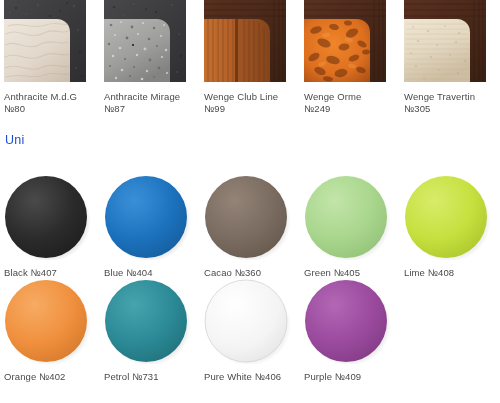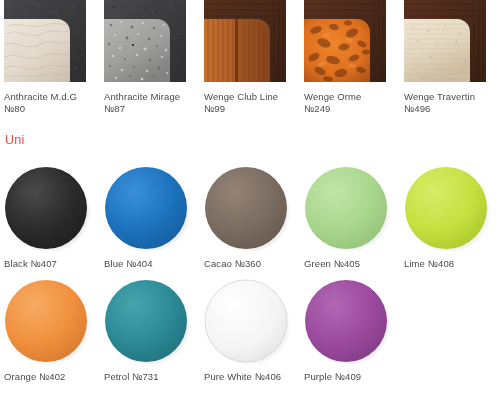--- a/index.html
+++ b/index.html
@@ -59,27 +59,27 @@
     margin-top: 9px;
     white-space: pre-line;
   }
   .label-uni {
     margin-top: 7px;
   }
 
   
   .section-heading {
     font-size: 12.5px;
-    color: #ef4444;
+    color: #1d4ed8;
     padding-left: 5px;
     letter-spacing: .2px;
   }
 
   .row-textures { position: absolute; left: 0; top: 0; }
-  .row-uni-1    { position: absolute; left: 0; top: 165px; }
+  .row-uni-1    { position: absolute; left: 0; top: 174px; }
   .row-uni-2    { position: absolute; left: 0; top: 278px; }
   .heading-uni  { position: absolute; left: 0; top: 133px; }
 </style>
 </head>
 <body>
 
 <div class="catalog">
 
   <div class="swatch-row row-textures">
 
@@ -344,21 +344,21 @@
             <circle cx="46" cy="55" r="1.1"></circle>
               <circle cx="61" cy="61" r="1.2"></circle>
               <circle cx="12" cy="66" r="1.3"></circle>
             <circle cx="35" cy="70" r="1.0"></circle>
               <circle cx="54" cy="73" r="1.2"></circle>
               <circle cx="20" cy="78" r="1.1"></circle>
           </g>
         </svg>
       </div>
       <div class="label">Wenge Travertin
-№496</div>
+№305</div>
     </div>
 
   </div>
 
   <div class="section-heading heading-uni">Uni</div>
 
   <div class="swatch-row row-uni-1">
 
     <div class="swatch-cell">
       <div class="circle-wrap">

